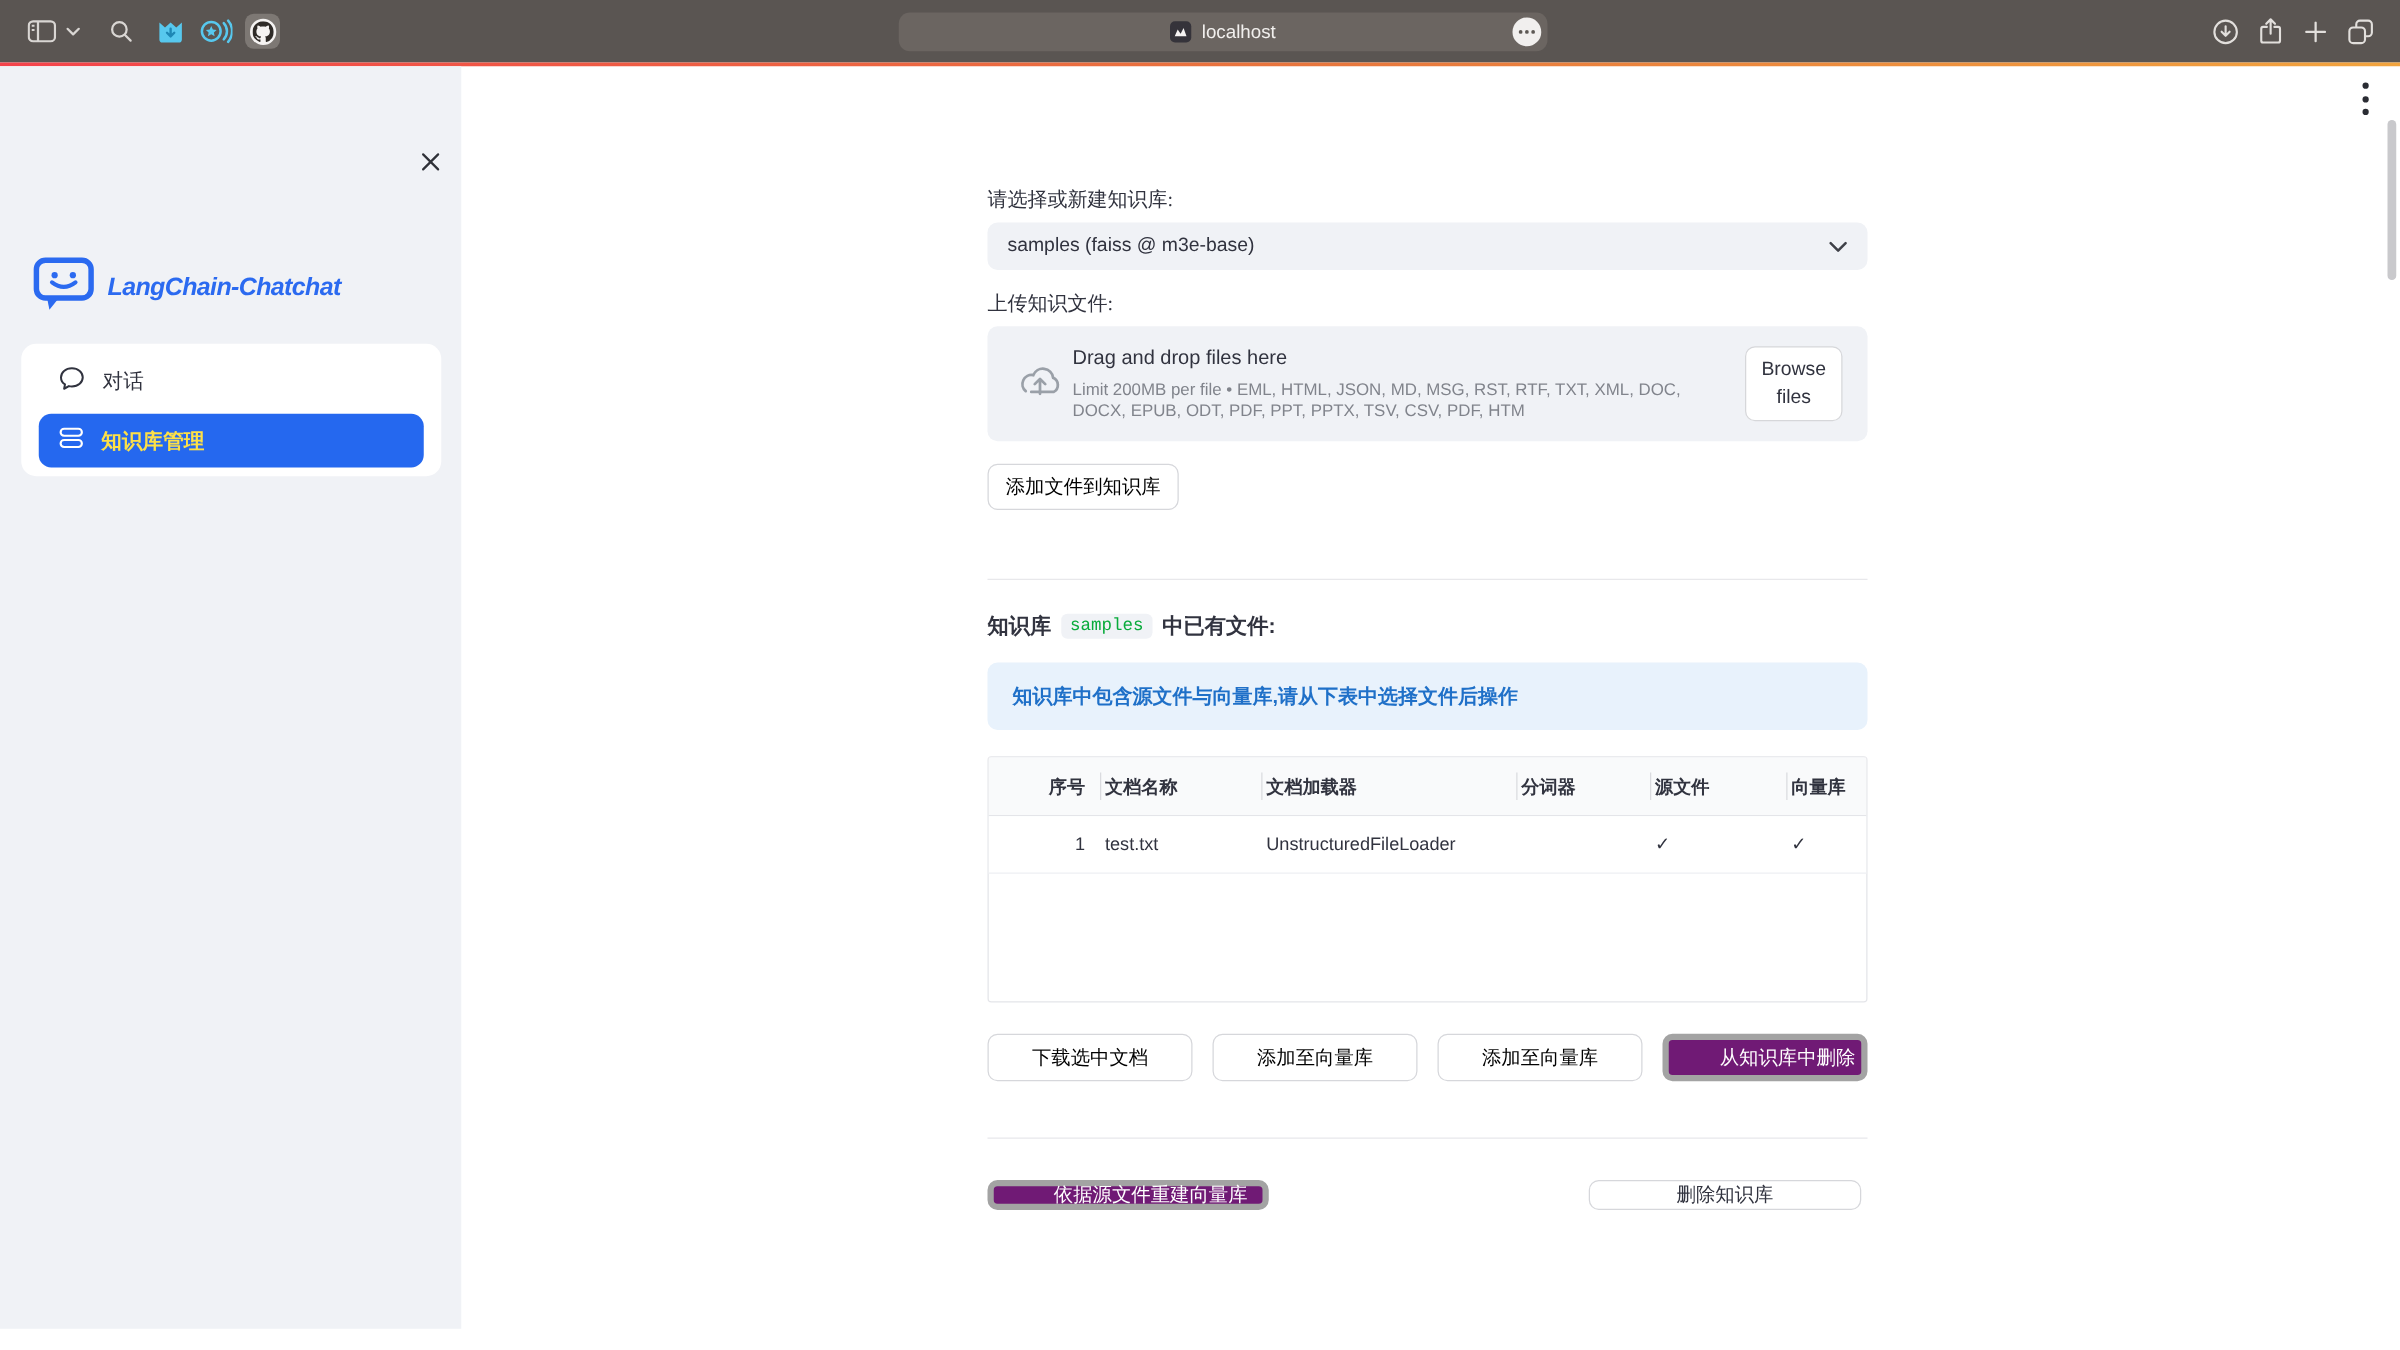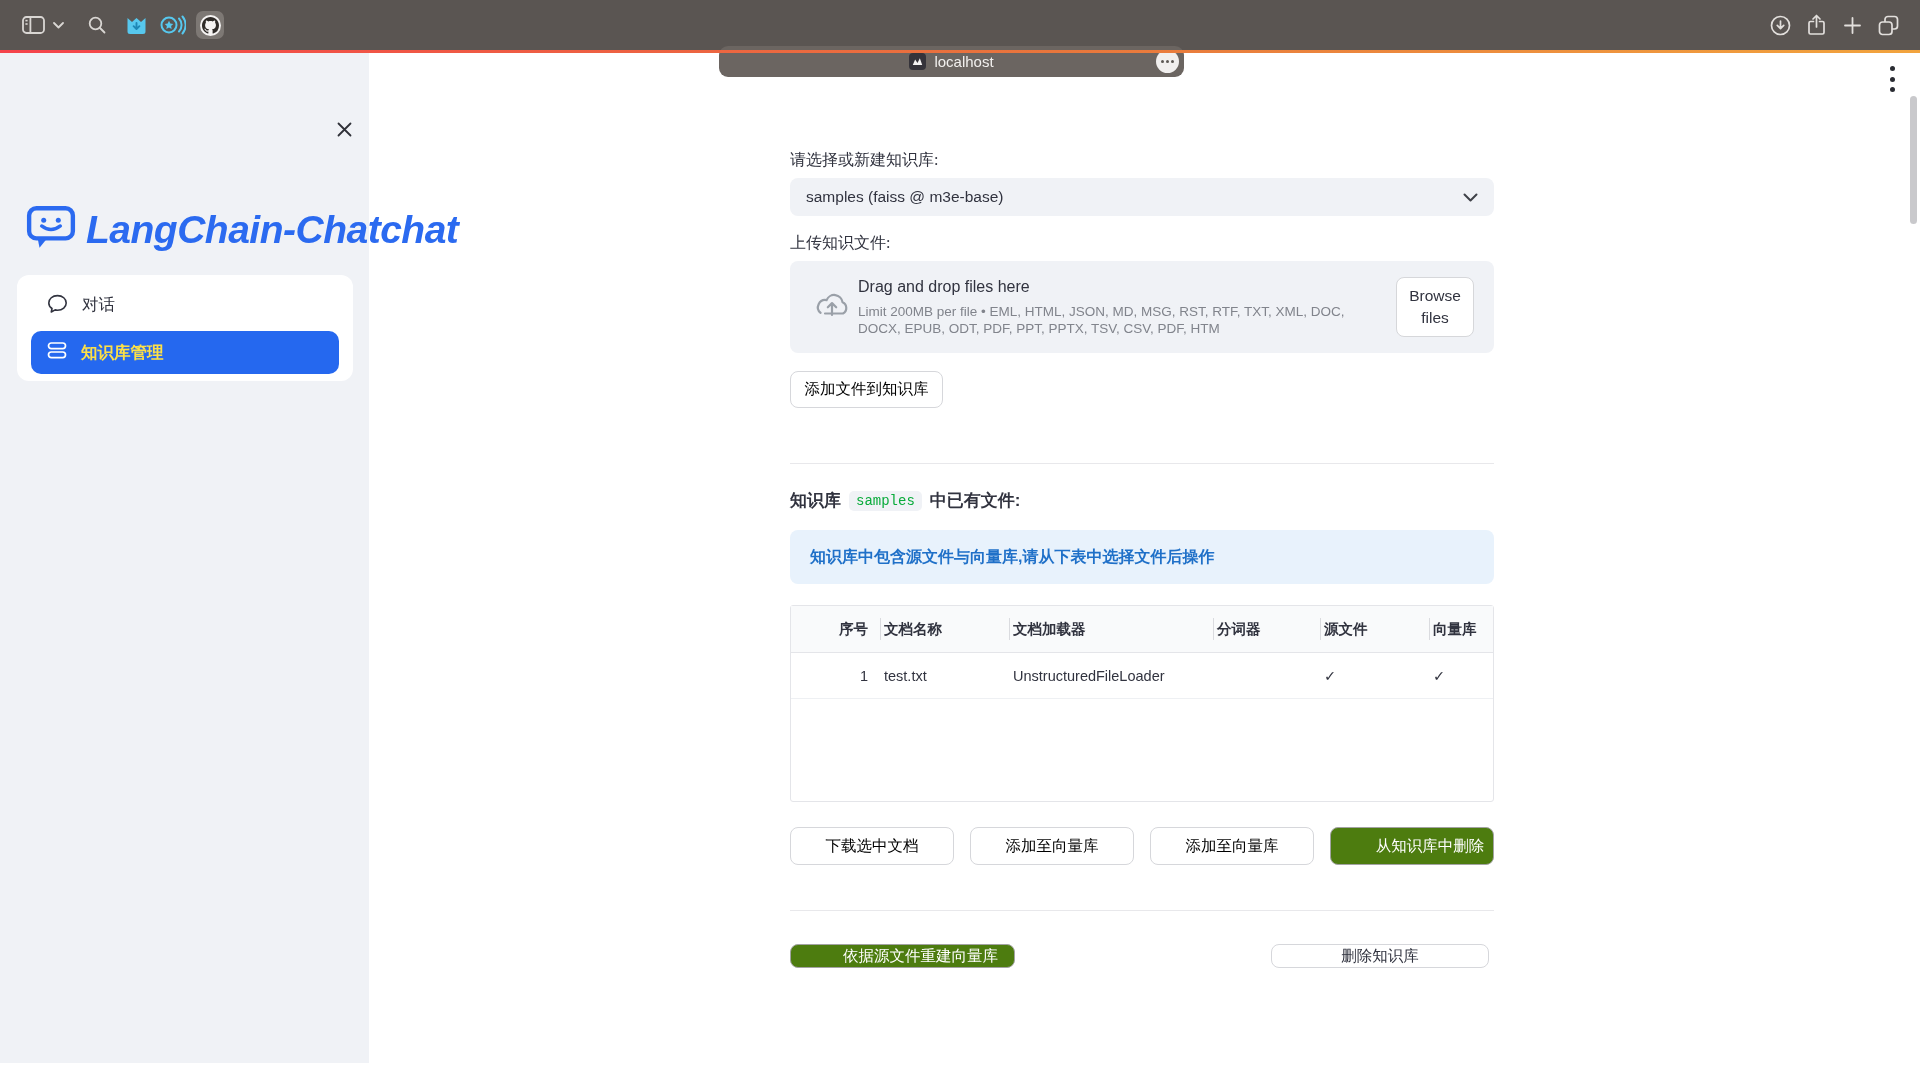--- a/index.html
+++ b/index.html
@@ -2,52 +2,52 @@
 <html><head>
 <meta charset="utf-8">
 <style>
   * { box-sizing: border-box; margin: 0; padding: 0; }
   html,body { width:1920px; height:1080px; overflow:hidden; }
   body { font-family:"Liberation Sans","DejaVu Sans",sans-serif; background:#ffffff; position:relative; color:#31333f; }
 
   
   .toolbar { position:absolute; left:0; top:0; width:1920px; height:50px; background:#5a5552; }
   .tb-icon { position:absolute; top:0; height:50px; display:flex; align-items:center; justify-content:center; }
-  .addr { position:absolute; left:719px; top:10px; width:465px; height:31px; background:#6b6561; border-radius:9px; display:flex; align-items:center; justify-content:center; gap:8px;margin-top:36px; }
+  .addr { position:absolute; left:719px; top:10px; width:519px; height:31px; background:#6b6561; border-radius:9px; display:flex; align-items:center; justify-content:center; gap:8px; }
   .addr-fav { width:17px; height:17px; background:#35333a; border-radius:4px; display:flex; align-items:center; justify-content:center; }
   .addr-text { color:#f2f0ee; font-size:15px; }
   .addr-more { position:absolute; right:5px; top:4px; width:23px; height:23px; border-radius:50%; background:#f1efee; display:flex; align-items:center; justify-content:center; gap:2px; }
   .addr-more i { width:3px; height:3px; border-radius:50%; background:#5d5854; }
   .decoration { position:absolute; left:0; top:50px; width:1920px; height:3px; background:linear-gradient(90deg,#f5434b 0%,#e8763c 55%,#f2a43e 100%); }
 
   
   .sidebar { position:absolute; left:0; top:53px; width:369px; height:1010px; background:#f0f2f6; }
   .sb-close { position:absolute; left:334px; top:66px; width:20px; height:20px; cursor:pointer; display:flex; align-items:center; justify-content:center; }
   .logo { position:absolute; left:26px; top:152px; display:flex; align-items:center; gap:10px; }
-  .logo-text { font-size:39px; font-weight:bold; font-style:italic; color:#2b6af0; letter-spacing:-0.5px; white-space:nowrap; }
+  .logo-text { font-size:20px; font-weight:bold; font-style:italic; color:#2b6af0; letter-spacing:-0.5px; white-space:nowrap; }
   .menu-card { position:absolute; left:17px; top:222px; width:336px; height:106px; background:#ffffff; border-radius:12px; }
   .menu-item { position:absolute; left:14px; width:308px; height:38px; display:flex; align-items:center; gap:14px; padding-left:16px; border-radius:10px; font-size:16.5px; cursor:pointer; }
   .menu-item.plain { top:11px; color:#31333f; }
   .menu-item.active { top:56px; height:43px; background:#2568ef; color:#fde047; font-weight:bold; }
 
   
   .main-el { position:absolute; left:790px; width:704px; }
   .field-label { font-size:16px; color:#31333f;font-family:Liberation Serif, serif; }
   .select { top:178px; height:38px; background:#f0f2f6; border-radius:8px; display:flex; align-items:center; padding:0 16px; font-size:15.5px; cursor:pointer; }
   .select svg { margin-left:auto; }
 
   .uploader { top:261px; height:92px; background:#f0f2f6; border-radius:8px; }
   .up-title { position:absolute; left:68px; top:17px; font-size:16px; color:#31333f; }
   .up-limit { position:absolute; left:68px; top:42px; width:516px; font-size:13.5px; line-height:17px; color:#81848c; }
   .browse-btn { position:absolute; left:606px; top:16px; width:78px; height:60px; background:#ffffff; border:1px solid #d6d7da; border-radius:8px; font-size:15.5px; color:#31333f; display:flex; align-items:center; justify-content:center; text-align:center; line-height:22px; cursor:pointer; }
   .cloud { position:absolute; left:22px; top:28px; }
 
   .btn { border-radius:8px; font-size:15.5px; display:flex; align-items:center; justify-content:center; cursor:pointer; white-space:nowrap; }
   .btn.disabled { background:#ffffff; border:1px solid #d6d7db; color:#000000; cursor:default; }
-  .btn.primary { background:#4d7c0f; border:1px solid #a3a3a3; color:#ffffff;padding-left:36px; }
+  .btn.primary { background:#701a75; border:5px solid #a3a3a3; color:#ffffff;padding-left:36px; }
 
   .add-btn { top:371px; width:153px; height:37px; }
   .divider { height:1px; background:#e8e8eb; }
 
   .kb-heading { top:489px; font-size:17px; font-weight:bold; display:flex; align-items:center; gap:8px; }
   .code-chip { font-family:"Liberation Mono","DejaVu Sans Mono",monospace; font-size:14px; color:#09ab3b; background:#f0f2f6; padding:2px 7px; border-radius:5px; font-weight:normal; }
 
   .info-box { top:530px; height:54px; background:#e8f2fc; border-radius:8px; display:flex; align-items:center; padding:0 20px; font-size:16px; color:#1f70c8; font-weight:bold; }
 
   .table { top:605px; height:197px; border:1px solid #e4e5e9; border-radius:3px; background:#ffffff; }

